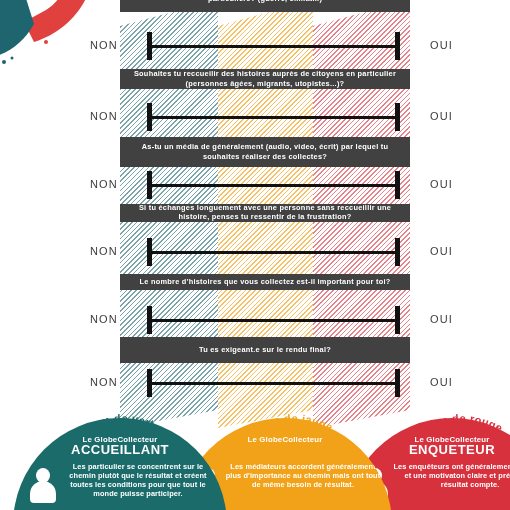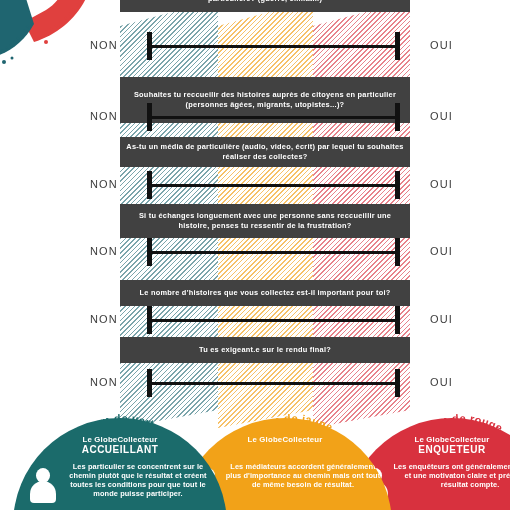--- a/index.html
+++ b/index.html
@@ -73,21 +73,21 @@
   .profiles{position:absolute;left:0;top:418px;width:460px;height:92px;}
   .pcircle{
     position:absolute;top:0;width:214px;height:214px;border-radius:50%;
     overflow:hidden;color:#fff;
   }
   .p1{left:13px;background:#1b6b6b;z-index:3;}
   .p2{left:178px;background:#f2a218;z-index:2;}
   .p3{left:345px;background:#d8313e;z-index:1;}
   .ptitle{position:absolute;left:0;right:0;top:17px;text-align:center;
     font-size:7.8px;line-height:9.6px;font-weight:600;letter-spacing:.2px;}
-  .ptitle b{display:block;font-size:10px;letter-spacing:.5px;font-weight:700;}
+  .ptitle b{display:block;font-size:13px;letter-spacing:.5px;font-weight:700;}
   .pbody{position:absolute;left:46px;right:10px;top:45px;text-align:center;
     font-size:7.4px;line-height:8.9px;font-weight:600;letter-spacing:.1px;}
   .avatar{position:absolute;left:17px;top:50px;width:26px;height:34px;}
   .avatar .head{position:absolute;left:6px;top:0;width:14px;height:15px;
     border-radius:50%;background:#fff;}
   .avatar .body{position:absolute;left:0;top:13px;width:26px;height:22px;
     border-radius:13px 13px 4px 4px;background:#fff;}
 
   
   .maxlabel{position:absolute;font-size:8.6px;font-weight:700;}
@@ -131,60 +131,60 @@
   <div class="srow" style="top:29px;">
     <div class="lab non">NON</div>
     <div class="slider">
       <div class="cap l"></div>
       <div class="track"></div>
       <div class="cap r"></div>
     </div>
     <div class="lab oui">OUI</div>
   </div>
 
-  <div class="qbar" style="top:77px;height:46px;justify-content:center;">
+  <div class="qbar" style="top:69px;height:20px;justify-content:center;">
     <span>Souhaites tu reccueilir des histoires auprès de citoyens en particulier (personnes âgées, migrants, utopistes...)?</span>
   </div>
   <div class="srow" style="top:100px;">
     <div class="lab non">NON</div>
     <div class="slider">
       <div class="cap l"></div>
       <div class="track"></div>
       <div class="cap r"></div>
     </div>
     <div class="lab oui">OUI</div>
   </div>
 
   <div class="qbar" style="top:137px;height:30px;">
-    <span>As-tu un média de particulière (audio, video, écrit) par lequel tu souhaites réaliser des collectes?</span>
+    <span>As-tu un média de généralement (audio, video, écrit) par lequel tu souhaites réaliser des collectes?</span>
   </div>
   <div class="srow" style="top:168px;">
     <div class="lab non">NON</div>
     <div class="slider">
       <div class="cap l"></div>
       <div class="track"></div>
       <div class="cap r"></div>
     </div>
     <div class="lab oui">OUI</div>
   </div>
 
-  <div class="qbar" style="top:204px;height:34px;">
+  <div class="qbar" style="top:204px;height:18px;align-items:flex-end;">
     <span>Si tu échanges longuement avec une personne sans reccueillir une histoire, penses tu ressentir de la frustration?</span>
   </div>
   <div class="srow" style="top:235px;">
     <div class="lab non">NON</div>
     <div class="slider">
       <div class="cap l"></div>
       <div class="track"></div>
       <div class="cap r"></div>
     </div>
     <div class="lab oui">OUI</div>
   </div>
 
-  <div class="qbar" style="top:280px;height:26px;">
+  <div class="qbar" style="top:274px;height:16px;">
     <span>Le nombre d'histoires que vous collectez est-il important pour toi?</span>
   </div>
   <div class="srow" style="top:303px;">
     <div class="lab non">NON</div>
     <div class="slider">
       <div class="cap l"></div>
       <div class="track"></div>
       <div class="cap r"></div>
     </div>
     <div class="lab oui">OUI</div>

